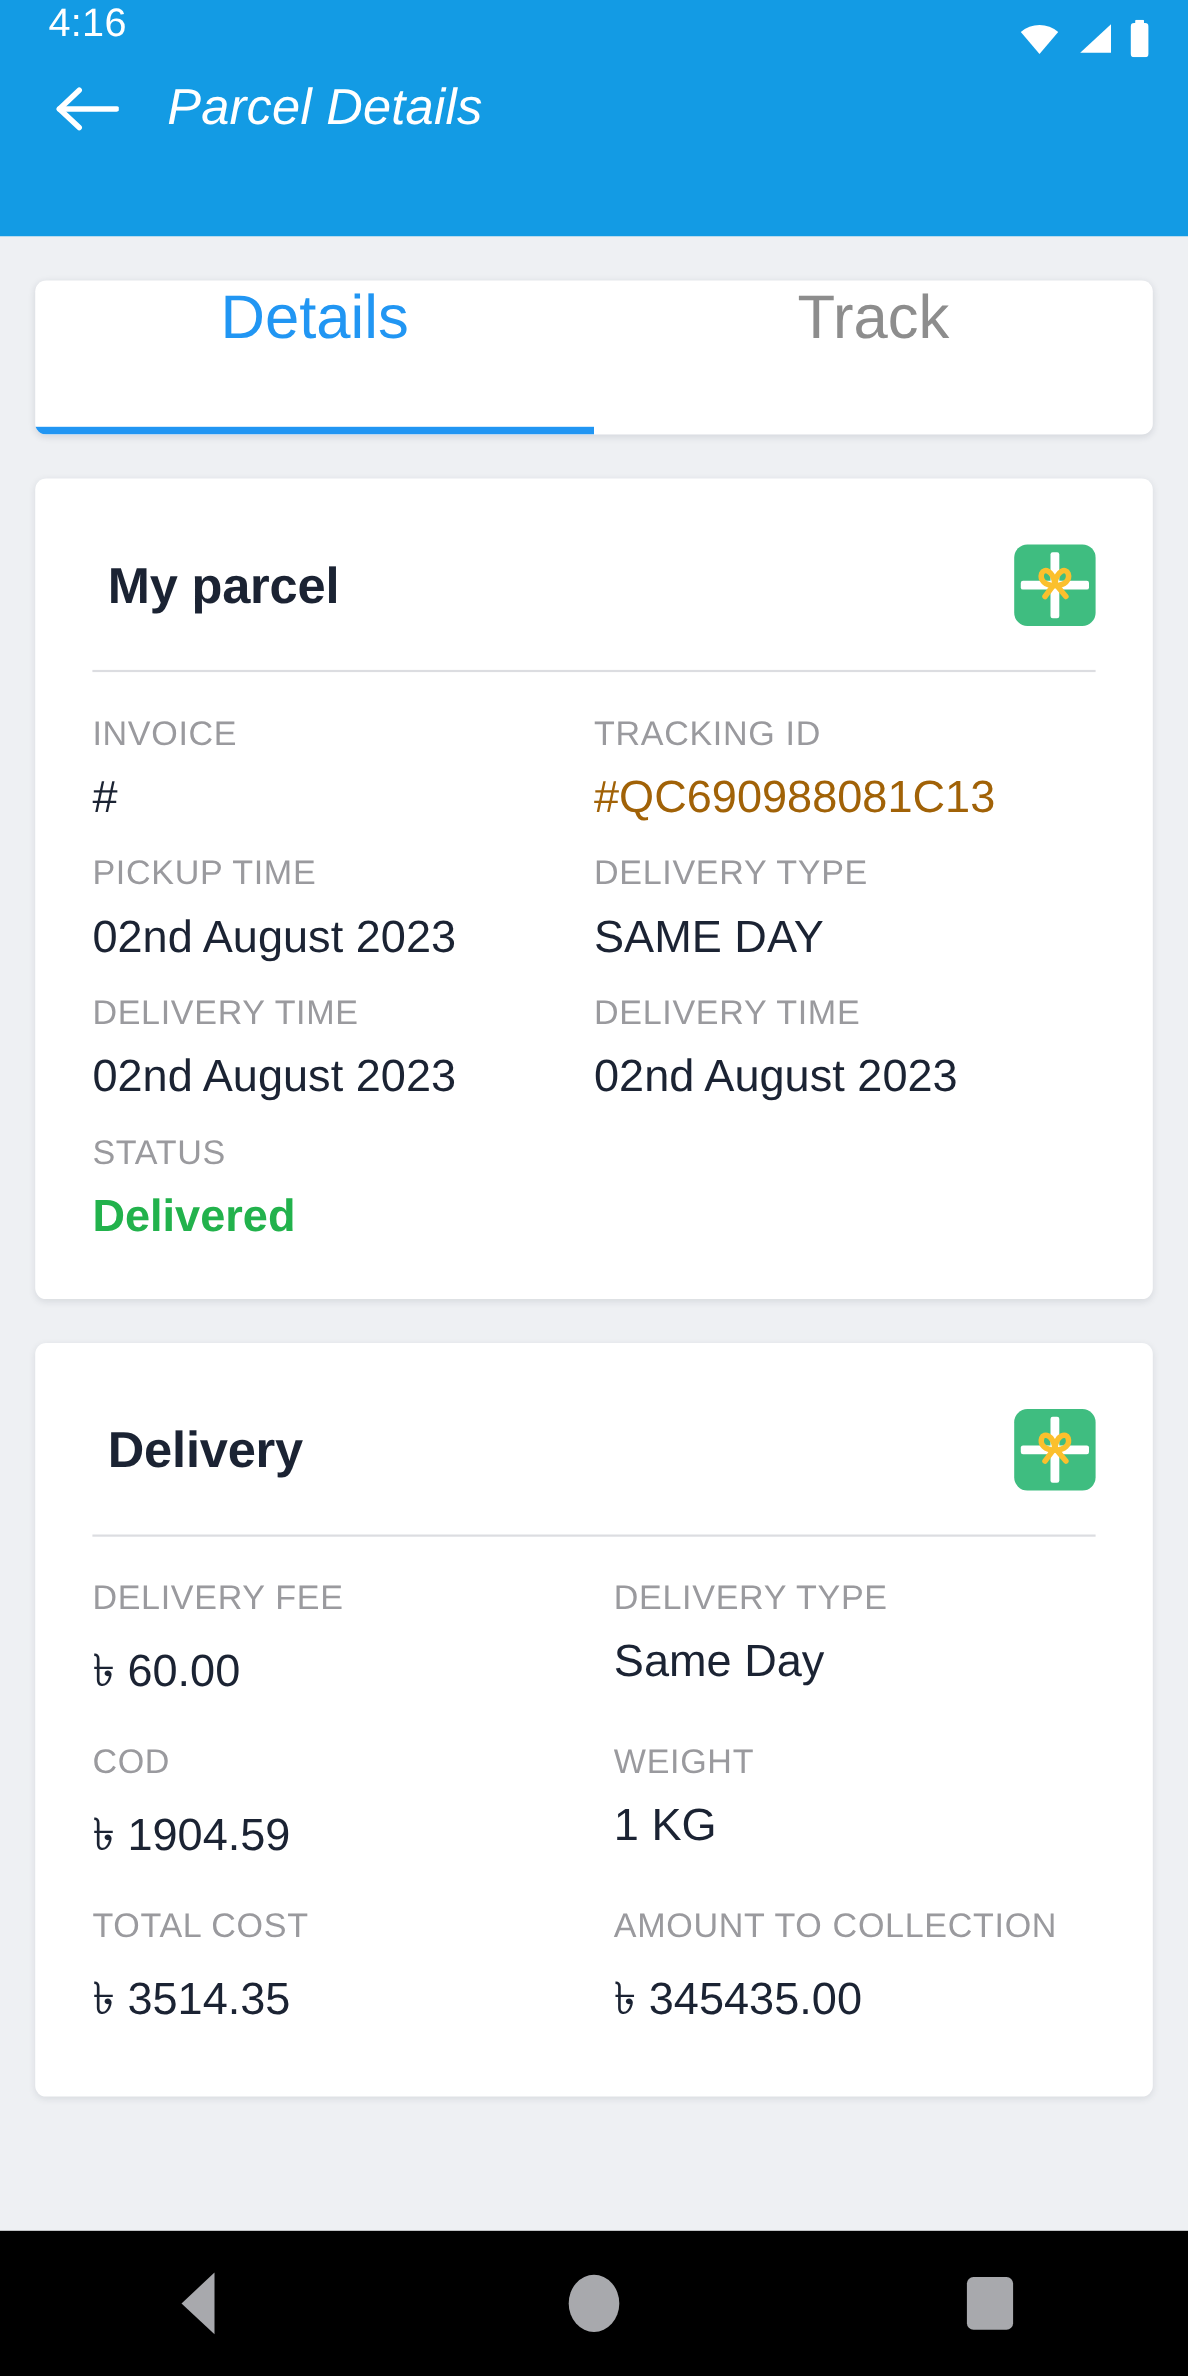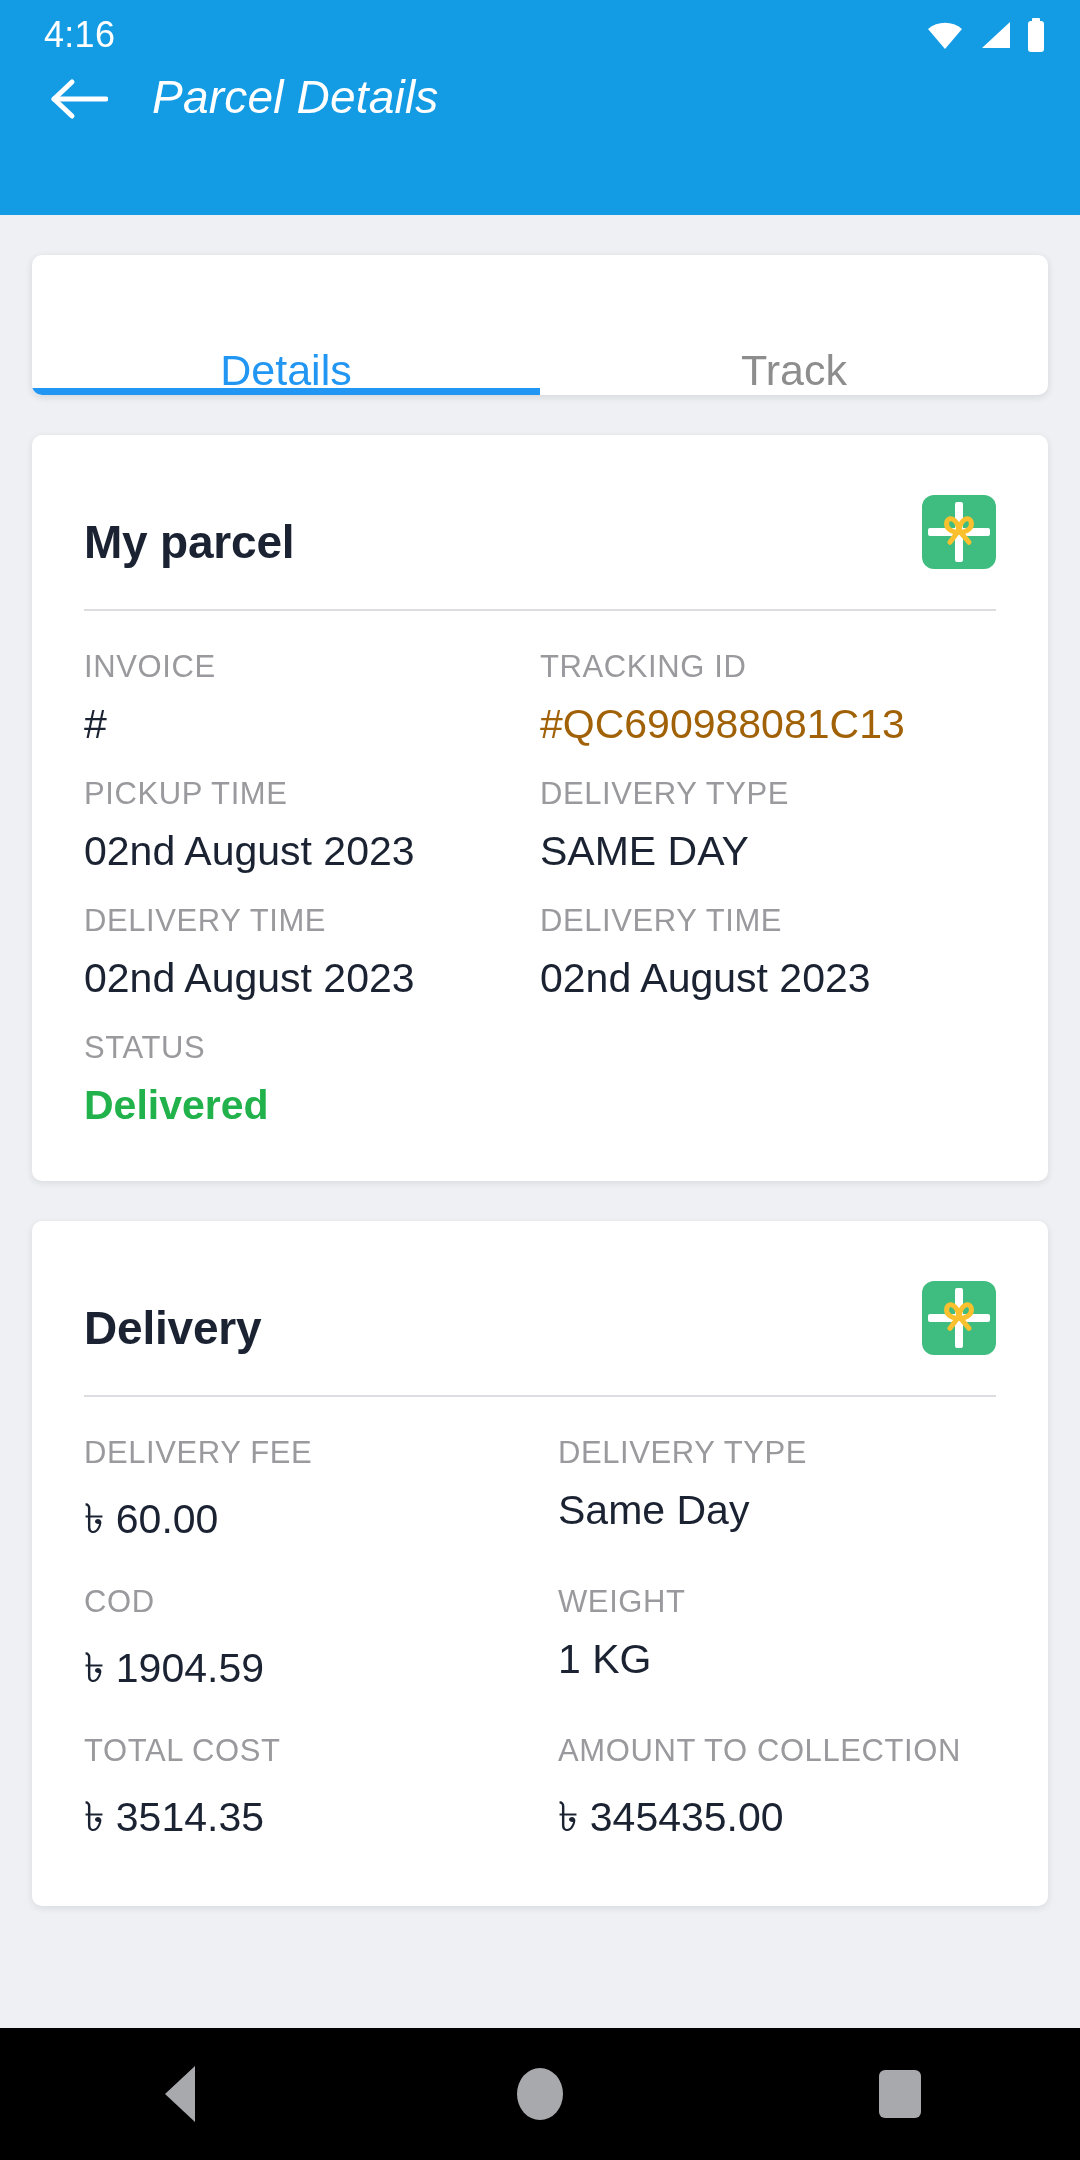--- a/index.html
+++ b/index.html
@@ -13,21 +13,21 @@
     position:relative;
     width:1080px; height:2160px;
     background:#eef0f3;
     display:flex; flex-direction:column;
   }
 
   
   .statusbar {
     height:70px;
     background:#139be4;
-    display:flex; align-items:center;
+    display:flex; 
     justify-content:space-between;
     padding:0 34px 0 44px;
     flex:0 0 auto;
   }
   .clock {
     color:#fff; font-size:36px; letter-spacing:.3px;
   }
   .sysicons { display:flex; align-items:center; gap:14px; }
   .sysicons svg { display:block; }
 
@@ -64,22 +64,22 @@
     background:#fff;
     border-radius:10px;
     box-shadow:0 2px 7px rgba(30,40,60,.13);
     height:140px;
     display:flex;
     overflow:hidden;
     position:relative;
   }
   .tab {
     flex:1 1 50%;
-    display:flex; align-items:flex-end; justify-content:center;
-    font-size:43px;
+    display:flex; align-items:flex-start; justify-content:center;
+    font-size:56px;
     cursor:pointer;
     position:relative;
     user-select:none;
   }
   .tab.active { color:#2196f3; }
   .tab.inactive { color:#8d8d8d; }
   .tab.active::after {
     content:"";
     position:absolute;
     left:0; right:0; bottom:0;
@@ -89,22 +89,23 @@
 
   
   .card {
     margin:40px 32px 0 32px;
     background:#fff;
     border-radius:10px;
     box-shadow:0 2px 7px rgba(30,40,60,.10);
     padding:46px 52px 52px 52px;
   }
   .card-head {
-    display:flex; align-items:flex-end; justify-content:space-between;
+    display:flex; align-items:center; justify-content:space-between;
     padding:14px 0 10px 0;
+    margin-left:14px;
   }
   .card-title {
     font-size:46px; font-weight:700; color:#1b2333;
     letter-spacing:-.2px;
   }
   .gift {
     width:74px; height:74px;
     border-radius:12px;
     background:#3fbd80;
     position:relative;

